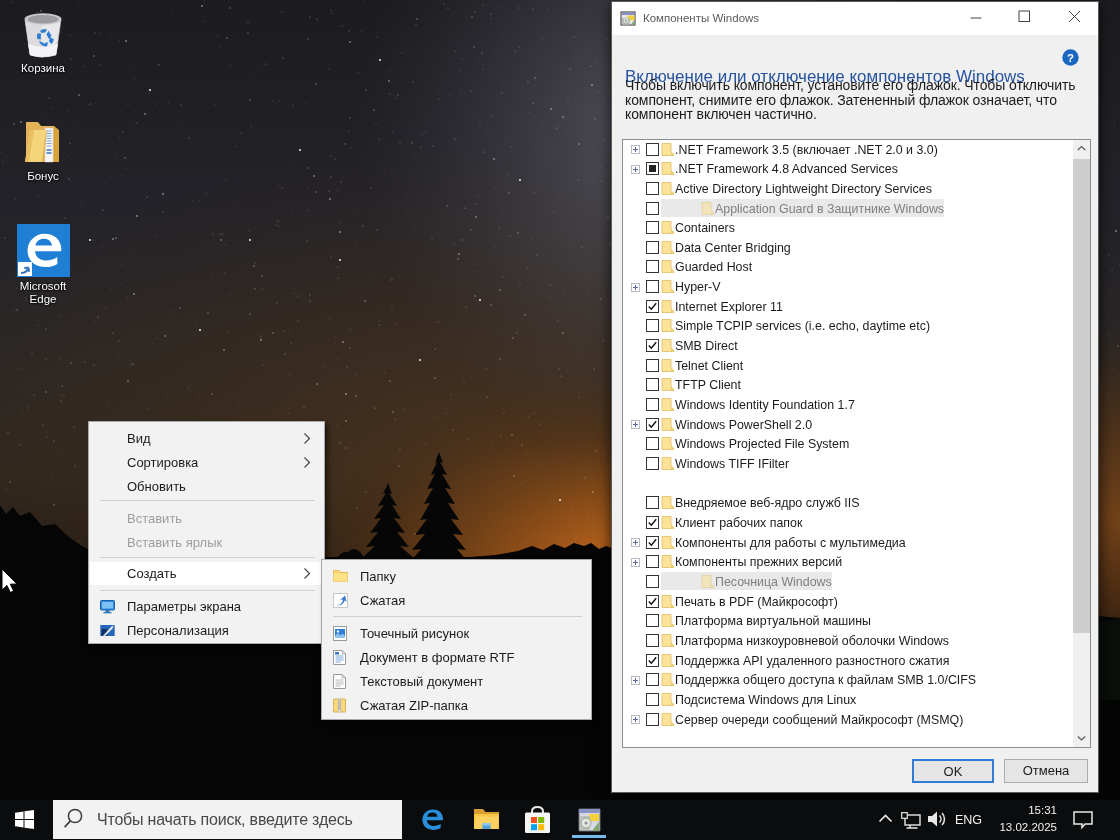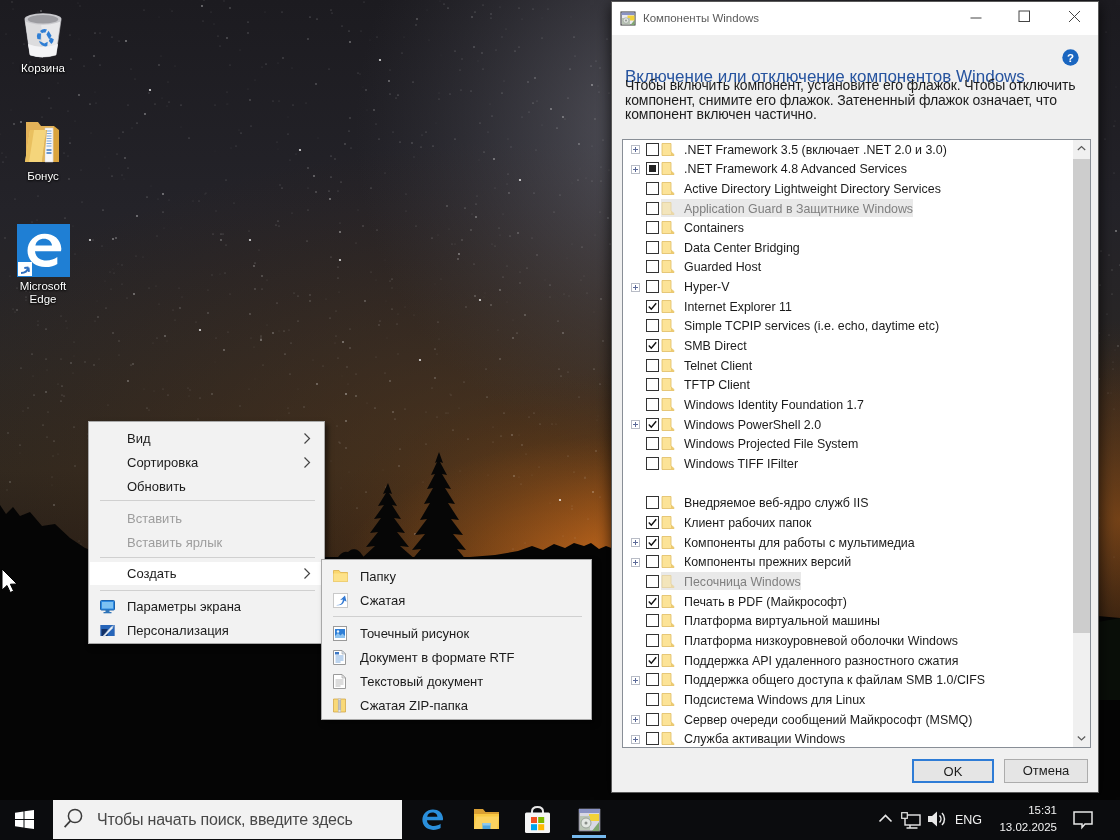--- a/index.html
+++ b/index.html
@@ -22,22 +22,22 @@
   #tbar { position:absolute; left:0; top:0; width:100%; height:33px; background:#fff; }
   #ttl { position:absolute; left:31px; top:0; height:33px; line-height:32px; font-size:11.5px; color:#5b5b5b; }
   #heading { position:absolute; left:13px; top:45px; font-size:17px; line-height:21px; color:#27549f;margin-top:19px; }
   #desc { position:absolute; left:13px; top:76px; font-size:14px; line-height:14.7px; color:#1b1b1b; letter-spacing:-0.1px; }
   #list { position:absolute; left:10px; top:137px; width:469px; height:609px; background:#fff; border:1px solid #888e96; }
   .lrow { position:absolute; left:0; height:19.6px; width:100%; }
   .plus { position:absolute; left:8px; top:1.5px; }
   .cb   { position:absolute; left:23px; top:3px; }
   .lbl  { position:absolute; left:38px; top:1px; height:18px; line-height:18px; white-space:nowrap; }
   .fold { vertical-align:-3px; }
-  .ltx  { font-size:12.4px; color:#1b1b1b; margin-left:9px; }
-  .lbl.dis { background:#e9e9e9; }
+  .ltx  { font-size:12.4px; color:#1b1b1b; }
+  .lbl.dis { background:#e9e9e9;padding-left:40px; }
   .lbl.dis .ltx { color:#7f7f7f; }
   #sbar { position:absolute; right:0px; top:0px; width:17px; height:607px; background:#f0f0f0; }
   #sthumb { position:absolute; left:0; top:19px; width:17px; height:474px; background:#cdcdcd; }
   .btn { position:absolute; top:757px; height:24px; background:#e5e5e5; font-size:13px; color:#1b1b1b; text-align:center; line-height:21px; }
   #okb { left:300px; width:82px; border:2px solid #2e7cd6; }
   #cancelb { left:392px; width:84px; border:1px solid #acacac; line-height:22px; }
 
   #tb { position:absolute; left:0; top:800px; width:1120px; height:40px; background:#0b0c0e; }
   #sbox { position:absolute; left:53px; top:0px; width:349px; height:39px; background:#f2f2f2; }
   #stext { position:absolute; left:44px; top:0; height:39px; line-height:39px; font-size:16px; color:#484848; letter-spacing:-0.2px; }
@@ -1945,33 +1945,20 @@
               <path d="M2 4.5 H7 M4.5 2 V7" stroke="#5d6b99" stroke-width="1"></path>
             </svg></span>
           <span class="cb"><svg width="13" height="13">
               <rect x="0.5" y="0.5" width="12" height="12" fill="#fff" stroke="#333"></rect>
             </svg></span>
           <span class="lbl"><svg class="fold" width="14" height="15" viewBox="0 0 14 15" style="opacity:1">
               <path d="M1 1.5 H10 V10 L13 12.5 V13.5 H1 Z" fill="#fce397" stroke="#e0bc62" stroke-width="0.8"></path>
               <path d="M10 10 L10 13.5 L13 13.5 Z" fill="#edca6e"></path>
             </svg><span class="ltx">Сервер очереди сообщений Майкрософт (MSMQ)</span></span>
         </div>
-<div class="lrow" style="top:588.2px">
-          <span class="plus"><svg width="9" height="9">
-              <rect x="0.5" y="0.5" width="8" height="8" fill="#fff" stroke="#b8bcc6"></rect>
-              <path d="M2 4.5 H7 M4.5 2 V7" stroke="#5d6b99" stroke-width="1"></path>
-            </svg></span>
-          <span class="cb"><svg width="13" height="13">
-              <rect x="0.5" y="0.5" width="12" height="12" fill="#fff" stroke="#333"></rect>
-            </svg></span>
-          <span class="lbl"><svg class="fold" width="14" height="15" viewBox="0 0 14 15" style="opacity:1">
-              <path d="M1 1.5 H10 V10 L13 12.5 V13.5 H1 Z" fill="#fce397" stroke="#e0bc62" stroke-width="0.8"></path>
-              <path d="M10 10 L10 13.5 L13 13.5 Z" fill="#edca6e"></path>
-            </svg><span class="ltx">Служба активации Windows</span></span>
-        </div>
       <div id="sbar">
         <svg class="abs" style="left:4px;top:5px" width="9" height="7">
             <path d="M0.8 5 L4.5 1.5 L8.2 5" stroke="#5a5a5a" stroke-width="1.2" fill="none"></path>
           </svg>
         <div id="sthumb"></div>
         <svg class="abs" style="left:4px;top:595px" width="9" height="7">
             <path d="M0.8 1.5 L4.5 5 L8.2 1.5" stroke="#5a5a5a" stroke-width="1.2" fill="none"></path>
           </svg>
       </div>
     </div>

